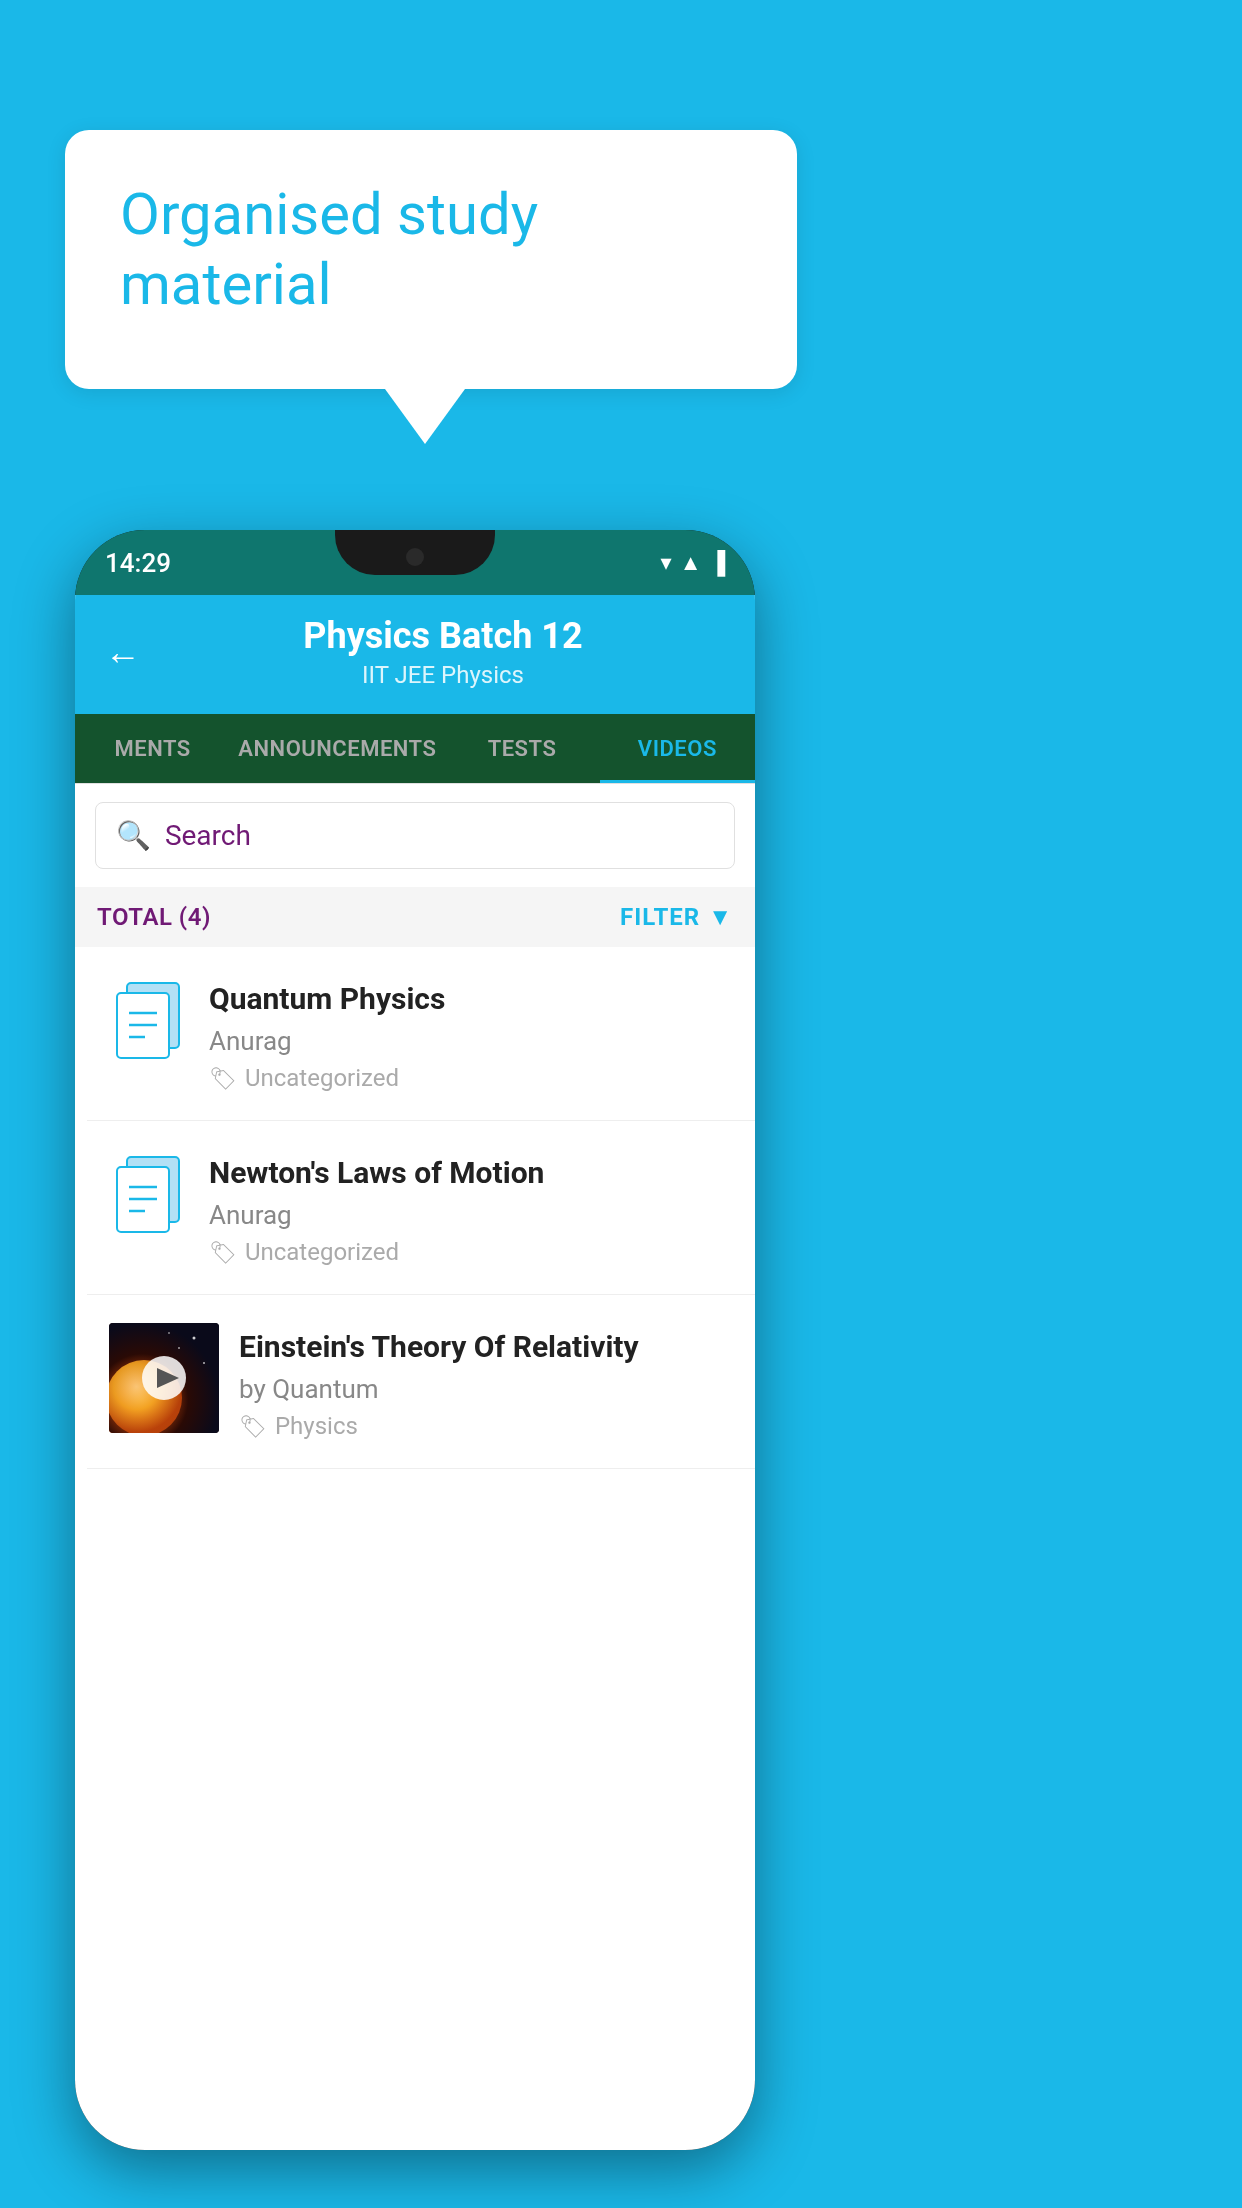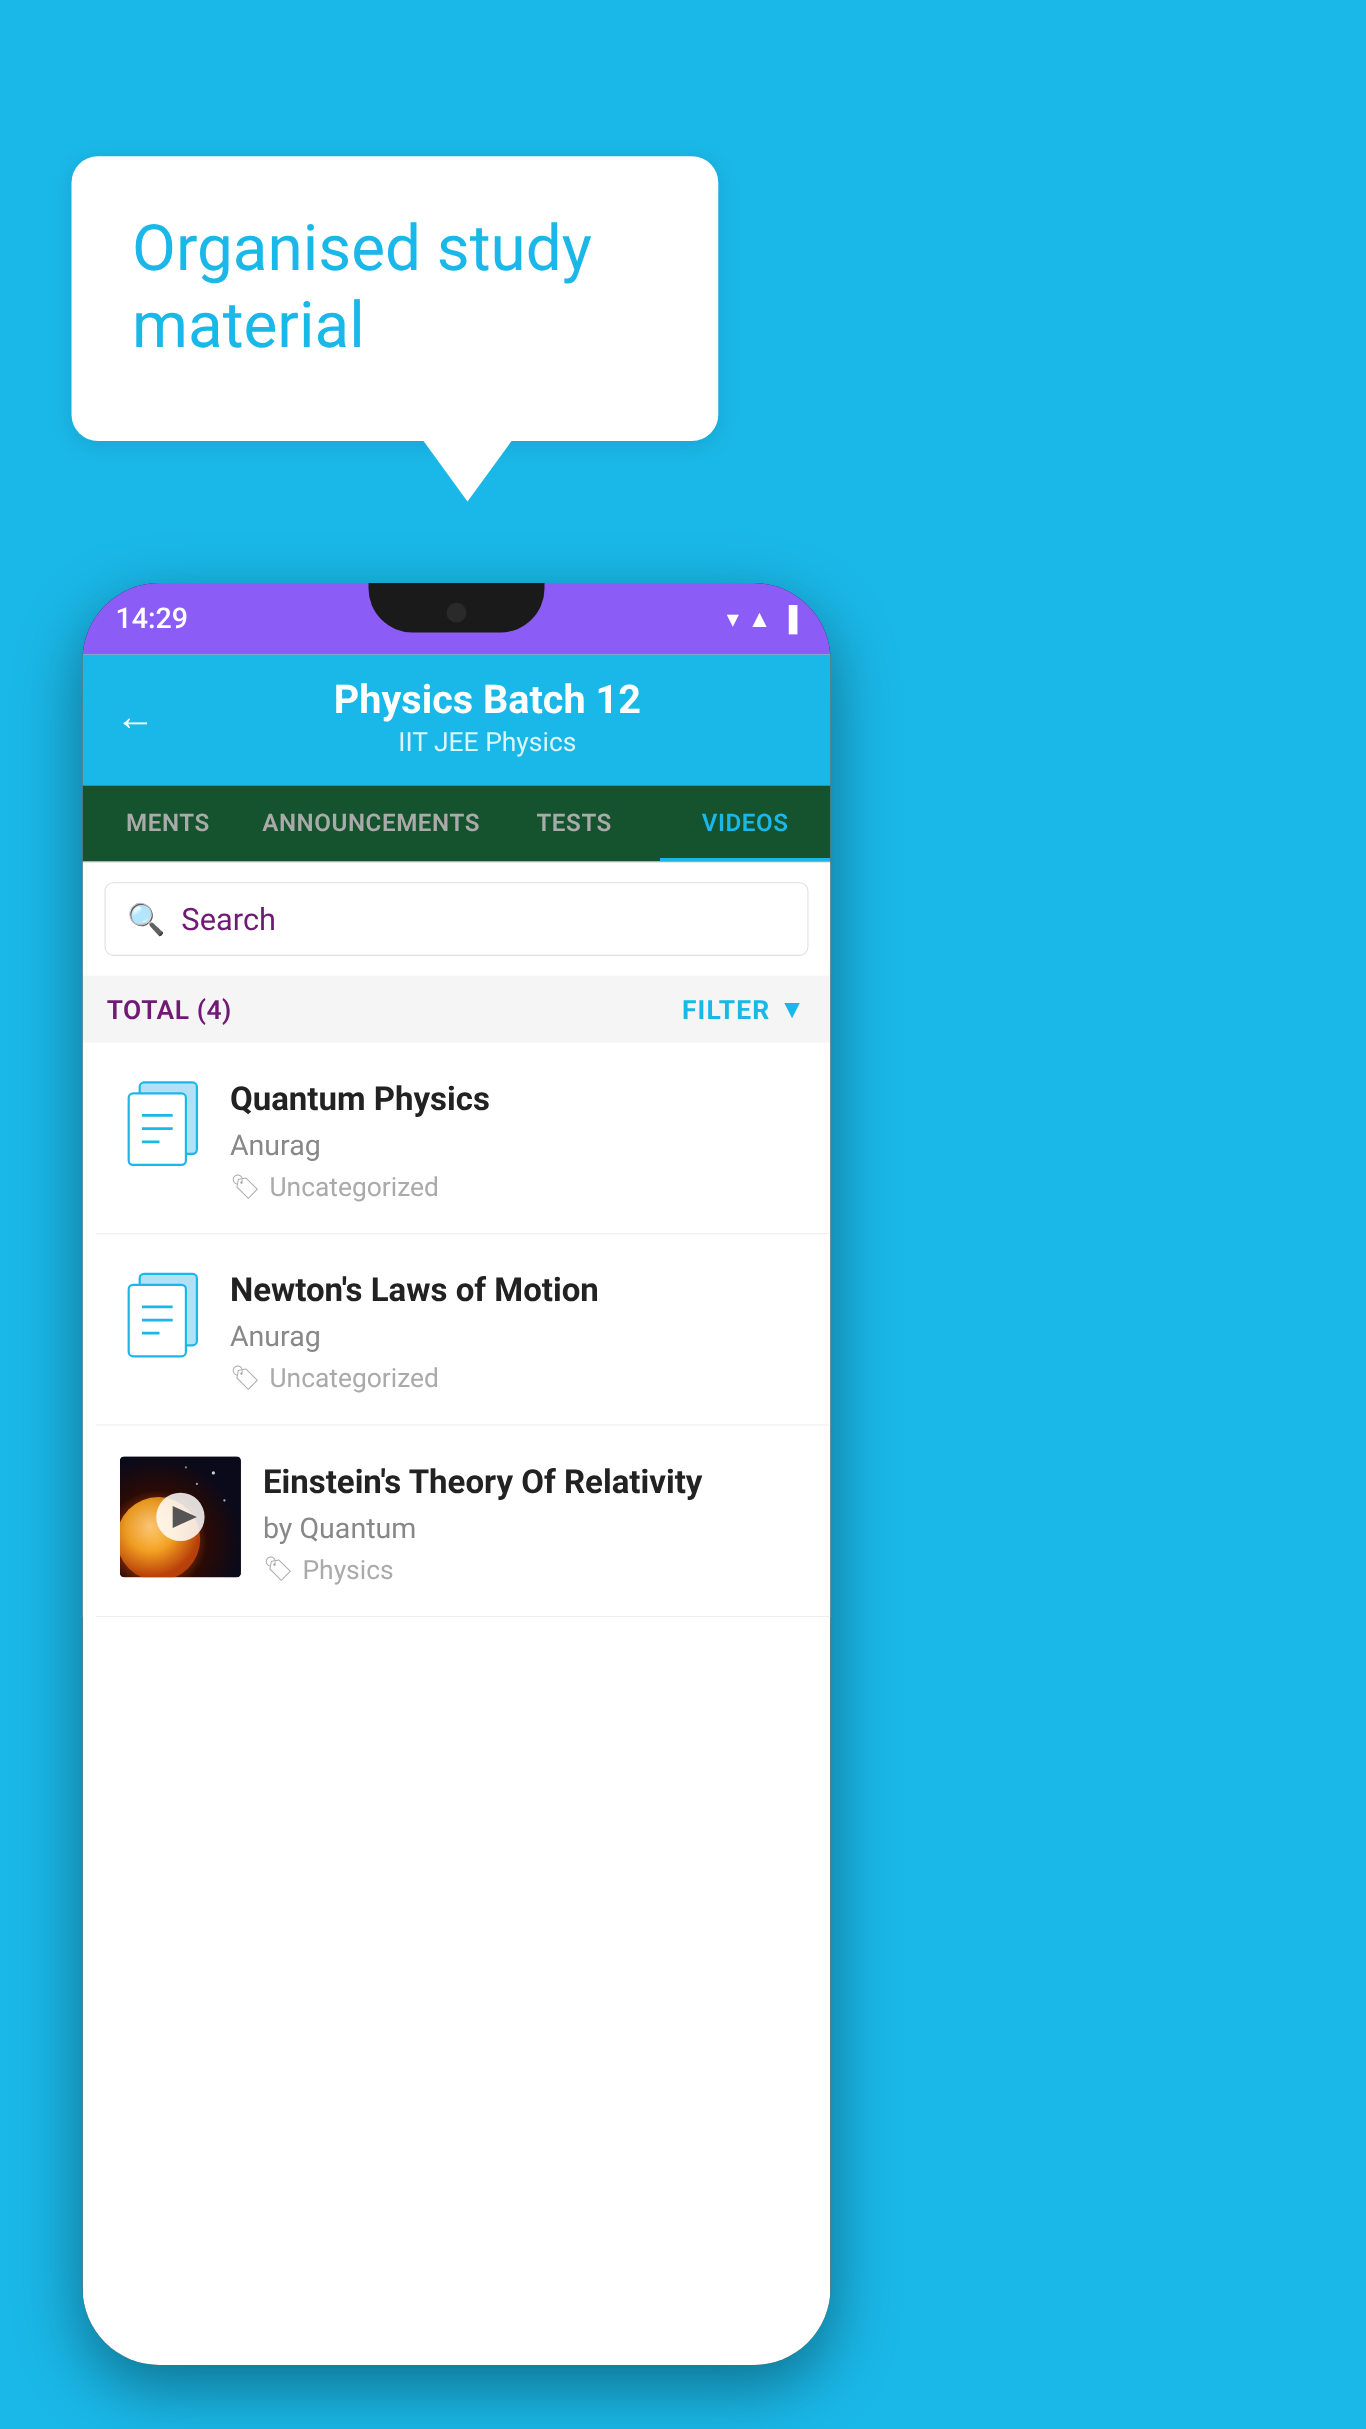--- a/index.html
+++ b/index.html
@@ -11,22 +11,21 @@
       font-family: -apple-system, BlinkMacSystemFont, 'Segoe UI', Roboto, sans-serif;
       overflow: hidden;
       position: relative;
     }
 
     
     .speech-bubble-container {
       position: absolute;
       top: 130px;
       left: 65px;
-      width: 588px;
-      margin-top: 12px;
+      width: 732px;
     }
 
     .speech-bubble {
       background: white;
       border-radius: 24px;
       padding: 50px 55px;
       box-shadow: 0 4px 20px rgba(0,0,0,0.1);
     }
 
     .speech-bubble-title {
@@ -60,21 +59,21 @@
       width: 680px;
       height: 1620px;
       background: #1a1a1a;
       border-radius: 70px;
       box-shadow: 0 20px 60px rgba(0,0,0,0.4);
       overflow: hidden;
     }
 
     
     .phone-status-bar {
-      background: #8b5cf6;
+      background: #0f766e;
       height: 65px;
       display: flex;
       align-items: center;
       justify-content: space-between;
       padding: 0 30px;
       position: relative;
     }
 
     .status-time {
       color: white;

